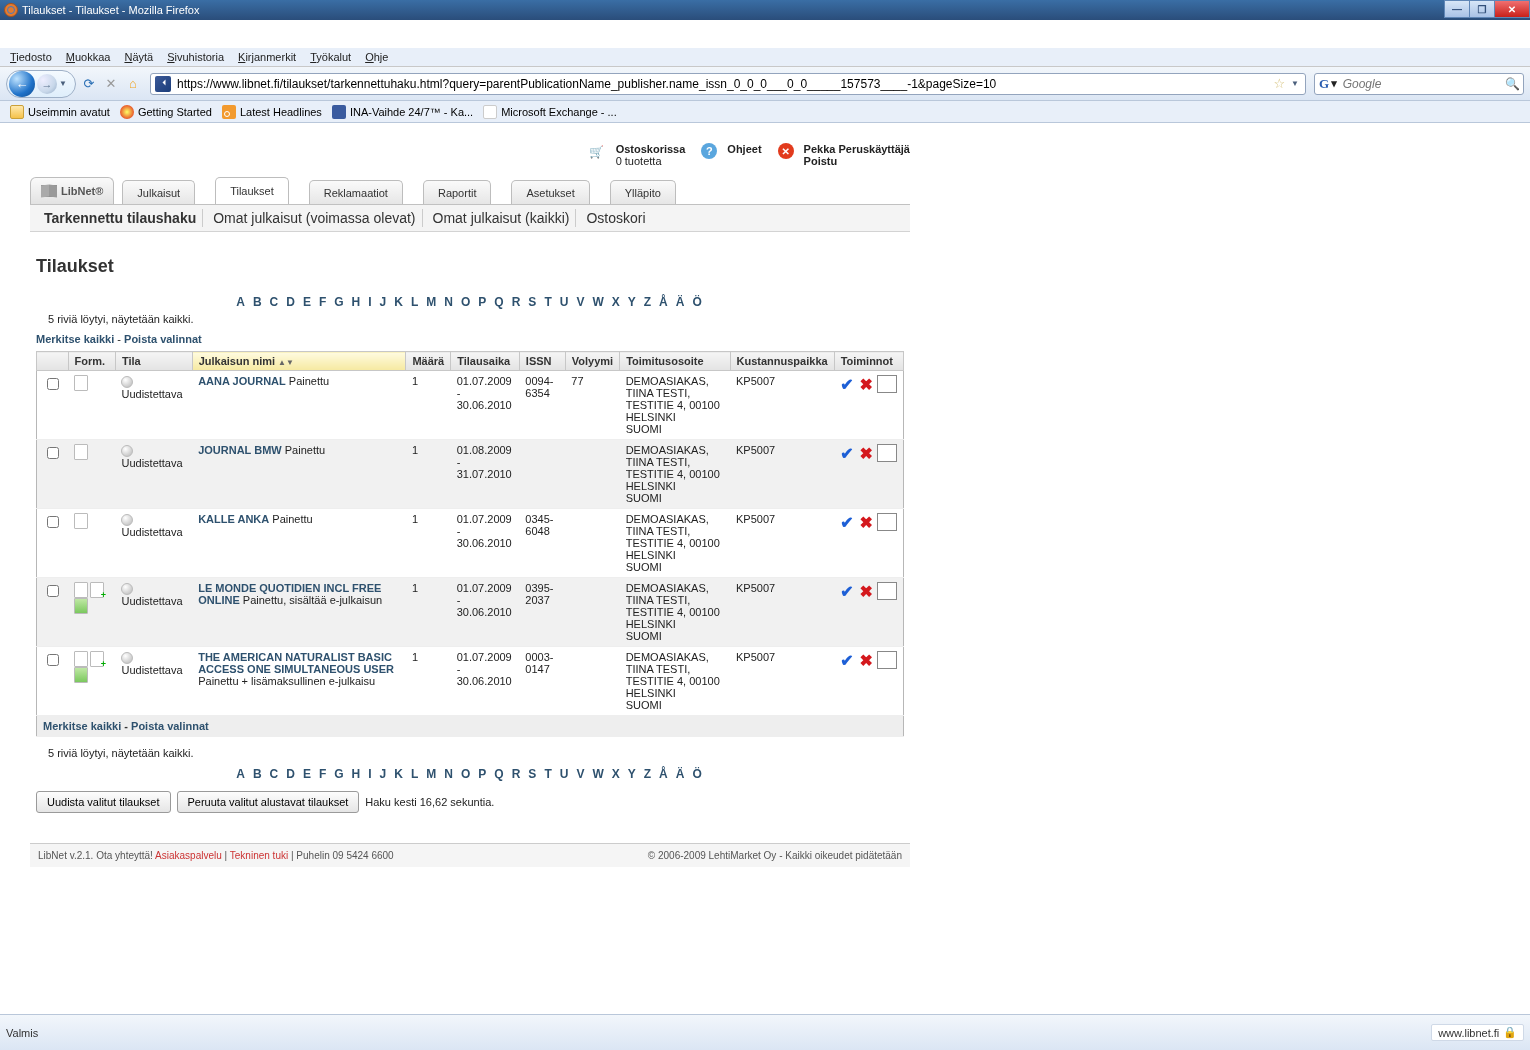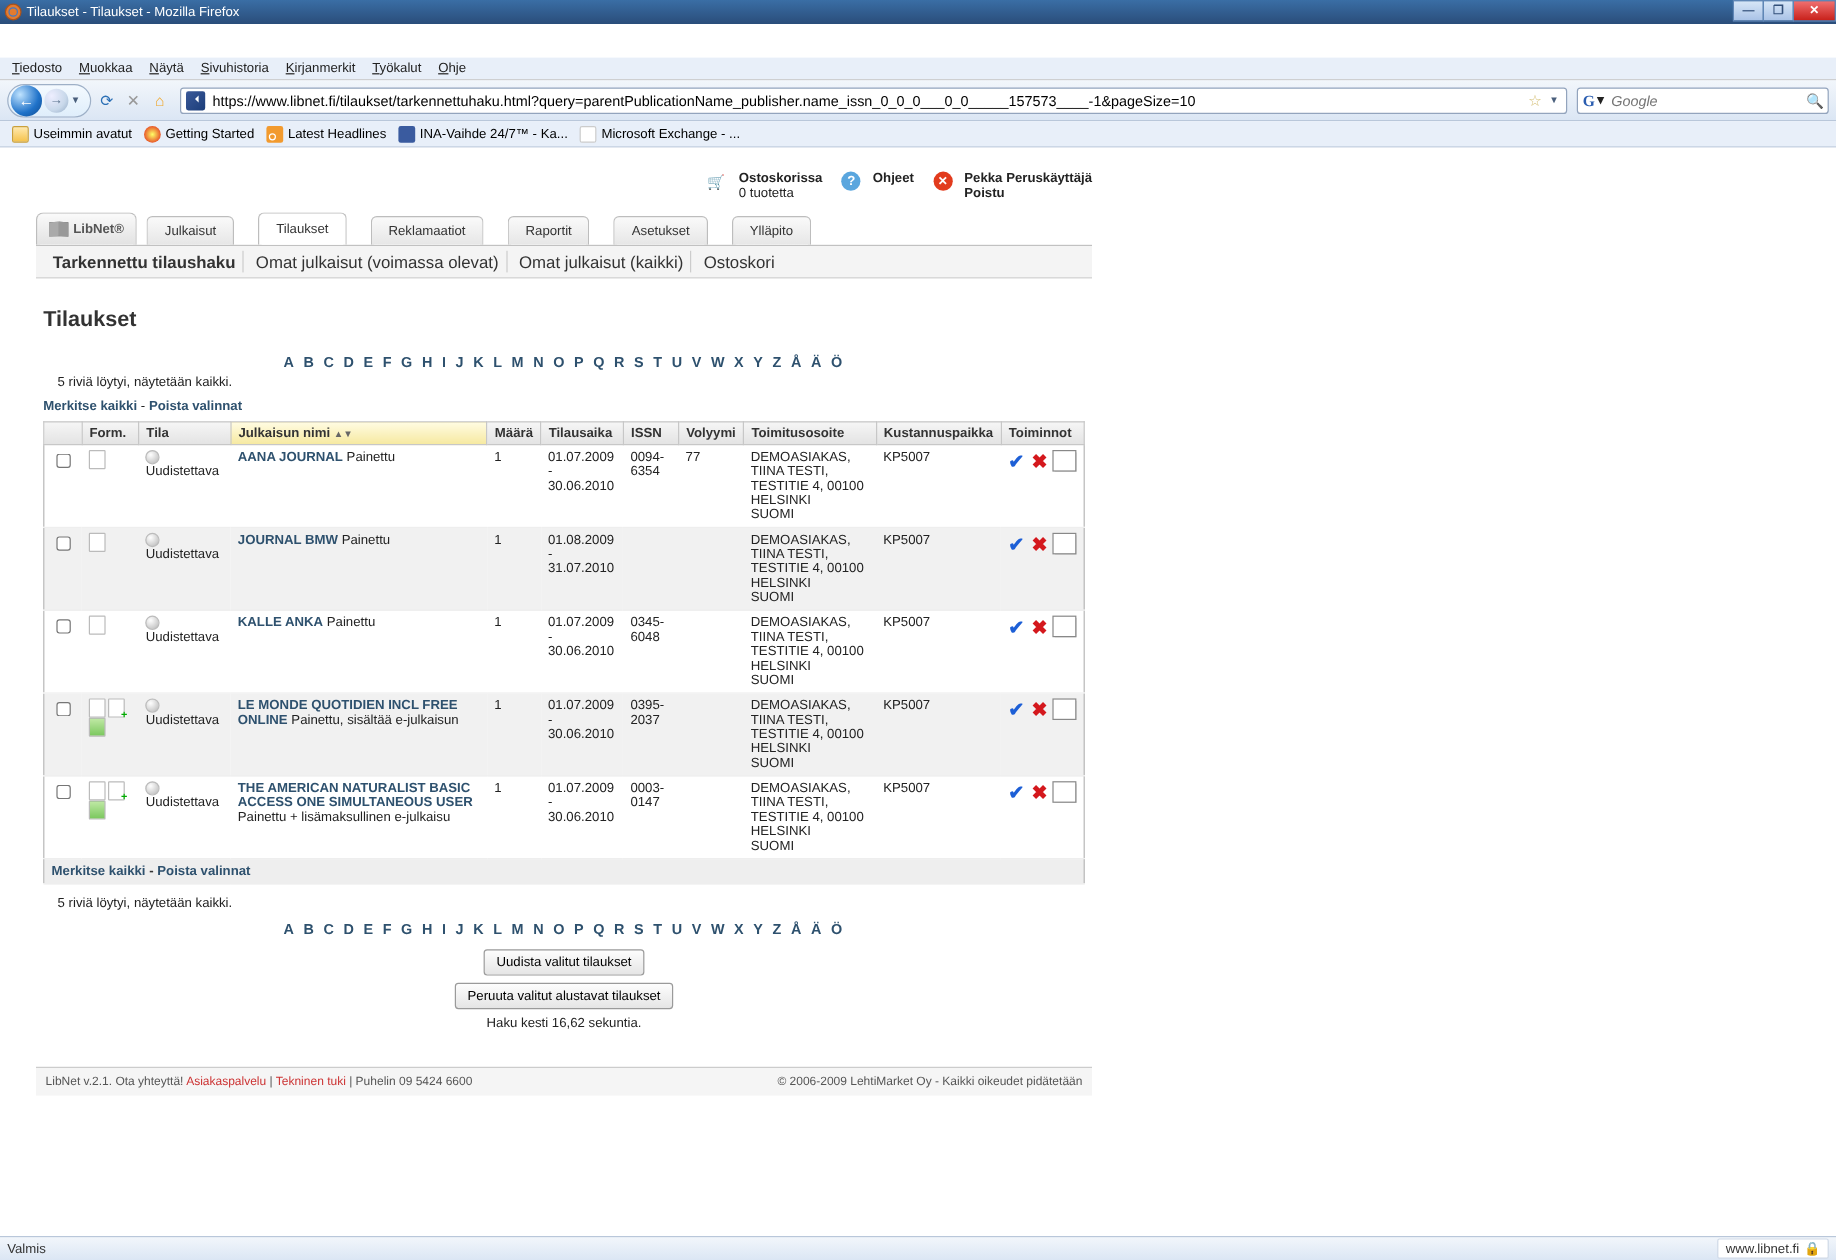--- a/index.html
+++ b/index.html
@@ -100,28 +100,28 @@
   .formicon.online{background:linear-gradient(#bfe8a4,#7bc85e);}
   .tilaicon{display:inline-block;width:12px;height:12px;border-radius:50%;background:radial-gradient(circle at 35% 30%,#fff,#d7d7d7 55%,#b6b6b6);border:1px solid #bcbcbc;vertical-align:middle;}
   .act{display:flex;gap:6px;align-items:center;}
   .act .chk2{color:#1d5fd6;font-size:16px;font-weight:bold;}
   .act .x2{color:#d4181d;font-size:16px;font-weight:bold;}
   .act .copy{width:18px;height:16px;border:1px solid #888;background:#fff;position:relative;}
   .act .copy::before{content:"";position:absolute;width:18px;height:16px;border:1px solid #888;background:#fff;left:-3px;top:-3px;}
   .footrow td{background:#eee;font-weight:bold;color:#333;font-size:11px;padding:4px 6px;}
   .footrow a{color:#2e516e;}
 
-  .btns{margin:10px 0;display:flex;gap:6px;align-items:center;flex-direction:column;}
+  .btns{margin:10px 0;display:flex;gap:6px;align-items:center;}
   .btn{background:linear-gradient(#fdfdfd,#e5e5e5);border:1px solid #9a9a9a;border-radius:3px;padding:4px 10px;font-size:11px;cursor:pointer;}
   .timing{font-size:11px;}
 
   .pagefooter{border-top:1px solid #ccc;background:#f5f5f5;padding:6px 8px;display:flex;justify-content:space-between;font-size:10px;color:#555;margin-top:14px;}
   .pagefooter a{color:#c33;text-decoration:none;}
 
-  .statusbar{height:20px;background:linear-gradient(#f2f6fb,#dbe6f4);border-top:1px solid #b9c7da;display:flex;align-items:center;padding:0 6px;font-size:11px;color:#333;justify-content:space-between;}
+  .statusbar{height:36px;background:linear-gradient(#f2f6fb,#dbe6f4);border-top:1px solid #b9c7da;display:flex;align-items:center;padding:0 6px;font-size:11px;color:#333;justify-content:space-between;}
   .statusbar .site{display:flex;align-items:center;gap:4px;border:1px solid #cfd9e7;background:#fff;padding:1px 6px;border-radius:2px;}
   .statusbar .lock{color:#d9a40e;font-size:11px;}
 </style>
 </head>
 <body>
 
 <div class="titlebar">
   <span class="appicon"></span>
   <span class="title">Tilaukset - Tilaukset - Mozilla Firefox</span>
   <div class="winctrl">

